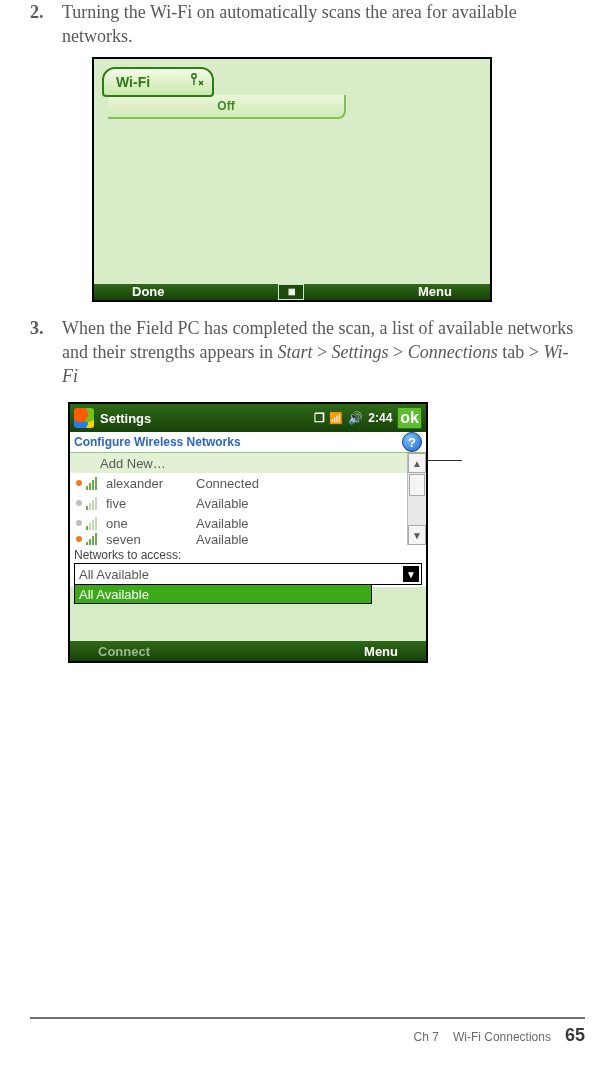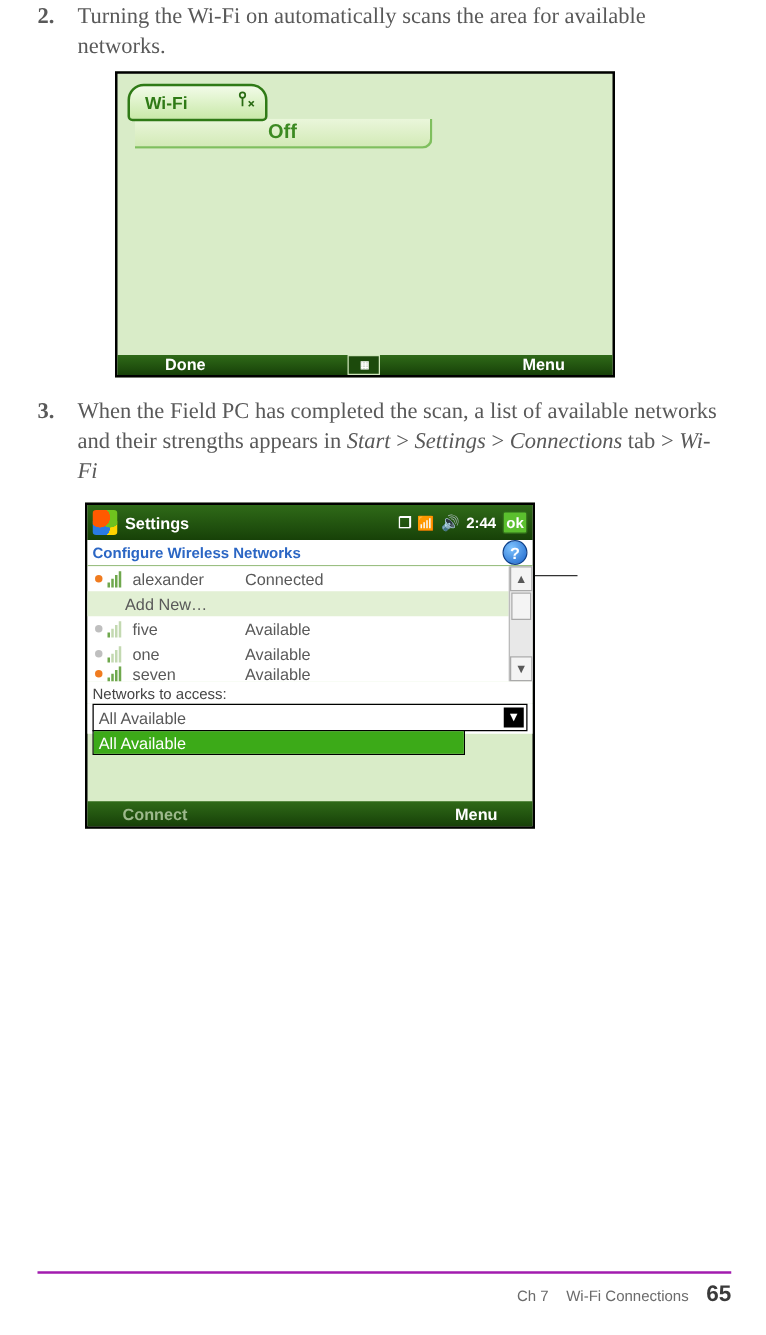--- a/index.html
+++ b/index.html
@@ -49,40 +49,40 @@
   .speaker::before{content:"\1F50A";font-size:12px;}
   .stack::before{content:"\2750";}
   .sig::before{content:"\1F4F6";font-size:11px;}
   .closex{
     width:18px;height:18px;background:#5bbf2e;border-radius:2px;
     display:flex;align-items:center;justify-content:center;font-weight:bold;
     font-size:14px;line-height:1;border:1px solid #2f6a18;
   }
   .okbtn{
     padding:1px 2px;background:#5bbf2e;border-radius:2px;color:#fff;
-    font-weight:bold;font-size:12px;border:1px solid #2f6a18;
+    font-weight:bold;font-size:16px;border:1px solid #2f6a18;
   }
   .wm-body{height:225px;padding:8px;box-sizing:border-box;position:relative;}
   .wifi-pill{
     width:96px;height:26px;
     border:2px solid #2f7a16;border-radius:13px 13px 4px 4px;
     background:linear-gradient(to bottom,#f2fbe8,#c9e9a9);
     display:flex;align-items:center;padding-left:12px;color:#2f7a16;font-weight:bold;font-size:14px;
     position:relative;
   }
   .wifi-pill .anticon{
     position:absolute;right:8px;top:3px;font-size:14px;color:#2a6b14;
   }
   .wifi-panel{
     margin-top:-2px;margin-left:6px;
     height:22px;width:236px;
     border:2px solid #7fbf5e;border-top:none;border-left:none;border-radius:0 0 8px 0;
     background:linear-gradient(to bottom,#eaf6db,#d3eab7);
     display:flex;align-items:center;justify-content:center;
-    color:#3c8a22;font-weight:bold;font-size:16px;
+    color:#3c8a22;font-weight:bold;font-size:12px;
   }
   .softbar{
     height:16px;background:linear-gradient(to bottom,#2f6a18 0%,#174108 100%);
     display:flex;align-items:center;justify-content:space-between;color:#fff;font-weight:bold;font-size:13px;padding:0 38px;
   }
   .softbar .kb{
     width:24px;height:14px;border:1px solid #cfe7bb;background:#1c4a0c;
     display:flex;align-items:center;justify-content:center;font-size:8px;letter-spacing:-1px;
   }
   
@@ -138,21 +138,21 @@
   .dev2-bottom .left{color:#9db98c;}
   .annot-row{display:flex;align-items:flex-start;gap:0;}
   .leader{
     width:34px;height:0;border-top:1px solid #333;margin-top:64px;
   }
   .annot{
     font-style:italic;color:#595959;font-size:17px;line-height:1.25;max-width:150px;margin-top:46px;
   }
   .footer{
     position:absolute;left:30px;right:28px;bottom:22px;
-    border-top:2px solid #a21caf;padding-top:6px;
+    border-top:2px solid #737373;padding-top:6px;
     display:flex;justify-content:flex-end;align-items:baseline;
     font-family:Arial,Helvetica,sans-serif;
     color:#6b6b6b;
     gap:14px;
   }
   .footer .ch{font-size:12px;}
   .footer .sec{font-size:12px;}
   .footer .pg{font-size:18px;font-weight:bold;color:#3a3a3a;}
 </style>
 </head>
@@ -212,34 +212,34 @@
             <span class="okbtn">ok</span>
           </div>
         </div>
         <div class="cfgbar">
           <span>Configure Wireless Networks</span>
           <span class="helpicon">?</span>
         </div>
         <div class="wm-body">
           <div class="netlistwrap">
             <div class="netlist">
+              <div class="row first">
+                <span style="width:18px;"></span>
+                <span>Add New…</span>
+              </div>
               <div class="row">
                 <span class="sigdot"></span>
                 <span class="sigbars">
                     <i></i>
                     <i></i>
                     <i></i>
                     <i></i>
                   </span>
                 <span style="width:84px;">alexander</span>
                 <span>Connected</span>
-              </div>
-              <div class="row first">
-                <span style="width:18px;"></span>
-                <span>Add New…</span>
               </div>
               <div class="row">
                 <span class="sigdot" style="background:#bfbfbf;"></span>
                 <span class="sigbars low">
                     <i></i>
                     <i></i>
                     <i></i>
                     <i></i>
                   </span>
                 <span style="width:84px;">five</span>

